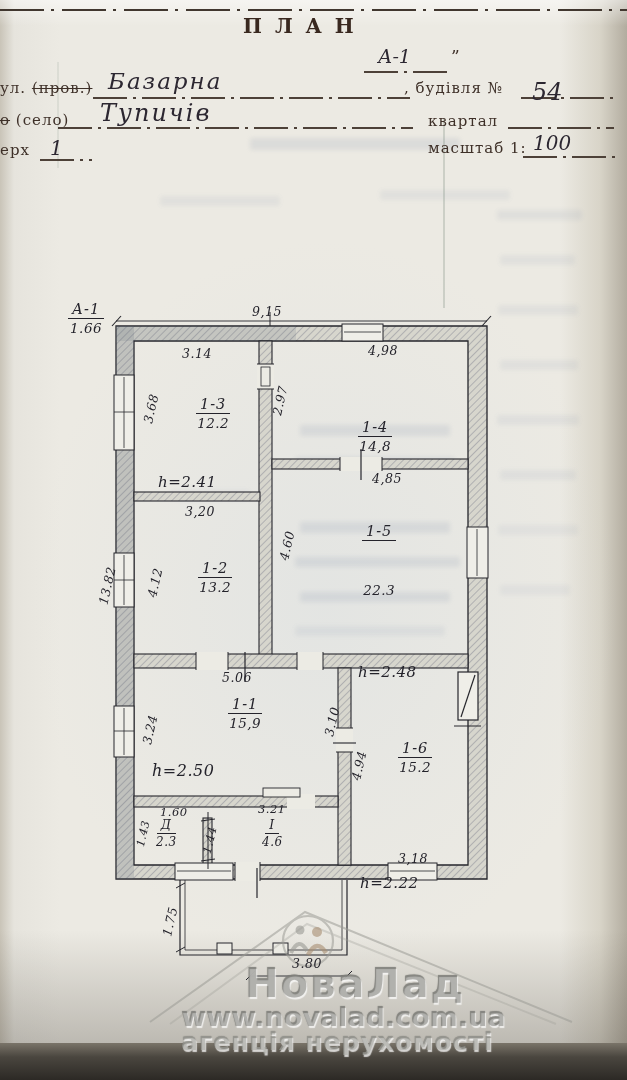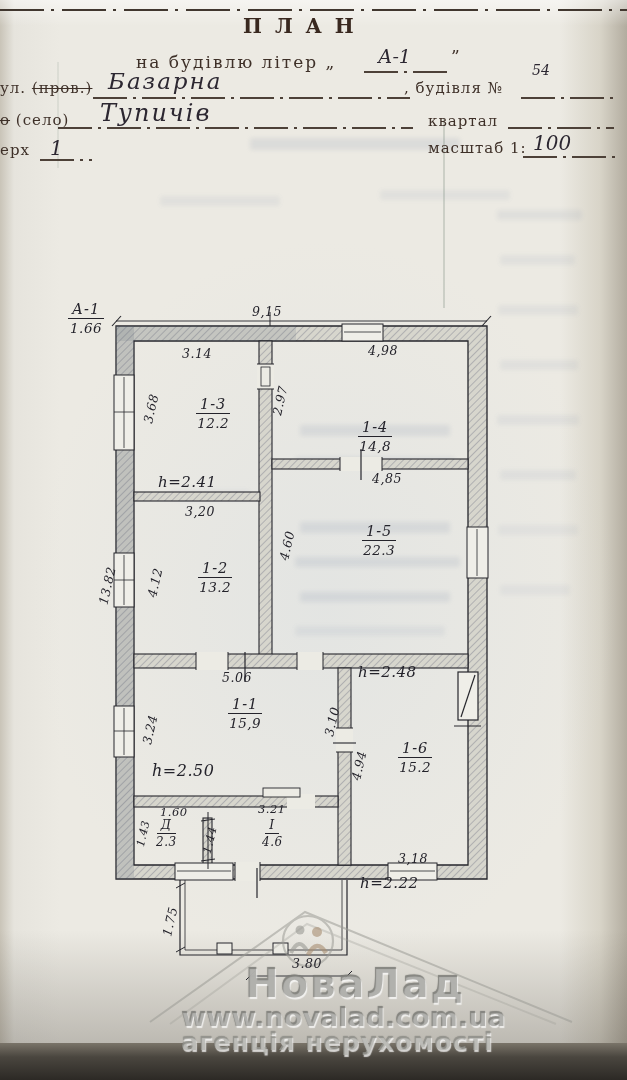--- a/index.html
+++ b/index.html
@@ -64,32 +64,31 @@
   <div class="smudge" style="left:500px;top:360px;width:78px;height:10px;opacity:.7;"></div>
   <div class="smudge" style="left:497px;top:415px;width:82px;height:10px;opacity:.7;"></div>
   <div class="smudge" style="left:500px;top:470px;width:76px;height:10px;opacity:.7;"></div>
   <div class="smudge" style="left:498px;top:525px;width:80px;height:10px;opacity:.6;"></div>
   <div class="smudge" style="left:500px;top:585px;width:70px;height:10px;opacity:.6;"></div>
   <div class="fold" style="left:443px;top:118px;width:2px;height:190px;"></div>
   <div class="fold" style="left:57px;top:62px;width:2px;height:106px;opacity:.5;"></div>
 
   <div class="topline"></div>
   <div class="hl title lbl" style="left:243px;top:14px;">ПЛАН</div>
-  <div class="hl sub lbl" style="left:136px;top:52px;">на будівлю літер „</div>
   <div class="hw lbl" style="left:378px;top:45px;font-size:19px;">А-1</div>
   <div class="ul" style="left:364px;top:71px;width:84px;"></div>
   <div class="hl sub lbl" style="left:451px;top:46px;">”</div>
 
   <div class="hl lbl" style="left:0px;top:79px;">
     <span>ул. </span><span class="struck">(пров.)</span>
   </div>
   <div class="hw lbl" style="left:108px;top:68px;font-size:23px;letter-spacing:2px;">Базарна</div>
   <div class="ul" style="left:93px;top:97px;width:317px;"></div>
   <div class="hl lbl" style="left:404px;top:79px;">, будівля №</div>
-  <div class="hw lbl" style="left:532px;top:62px;font-size:14px;">54</div>
+  <div class="hw lbl" style="left:532px;top:78px;font-size:24px;">54</div>
   <div class="ul" style="left:521px;top:97px;width:96px;"></div>
 
   <div class="hl lbl" style="left:0px;top:111px;">
     <span class="struck">о</span><span> (село)</span>
   </div>
   <div class="hw lbl" style="left:100px;top:99px;font-size:24px;letter-spacing:2px;">Тупичів</div>
   <div class="ul" style="left:58px;top:127px;width:355px;"></div>
   <div class="hl lbl" style="left:428px;top:112px;">квартал</div>
   <div class="ul" style="left:508px;top:127px;width:106px;"></div>
 
@@ -236,21 +235,21 @@
   <div class="dim lbl" style="left:292px;top:956px;">3.80</div>
 
   <div class="frac lbl" style="left:196px;top:396px;">
     <span class="num">1-3</span>
     <span class="den">12.2</span>
   </div>
   <div class="frac lbl" style="left:358px;top:391px;margin-top:28px;">
     <span class="num">1-4</span>
     <span class="den">14,8</span>
   </div>
-  <div class="frac lbl" style="left:362px;top:523px;">
+  <div class="frac lbl" style="left:362px;top:523px;gap:40px;">
     <span class="num">1-5</span>
     <span class="den">22.3</span>
   </div>
   <div class="frac lbl" style="left:198px;top:560px;">
     <span class="num">1-2</span>
     <span class="den">13.2</span>
   </div>
   <div class="frac lbl" style="left:228px;top:696px;align-items:center;">
     <span class="num">1-1</span>
     <span class="den">15,9</span>

